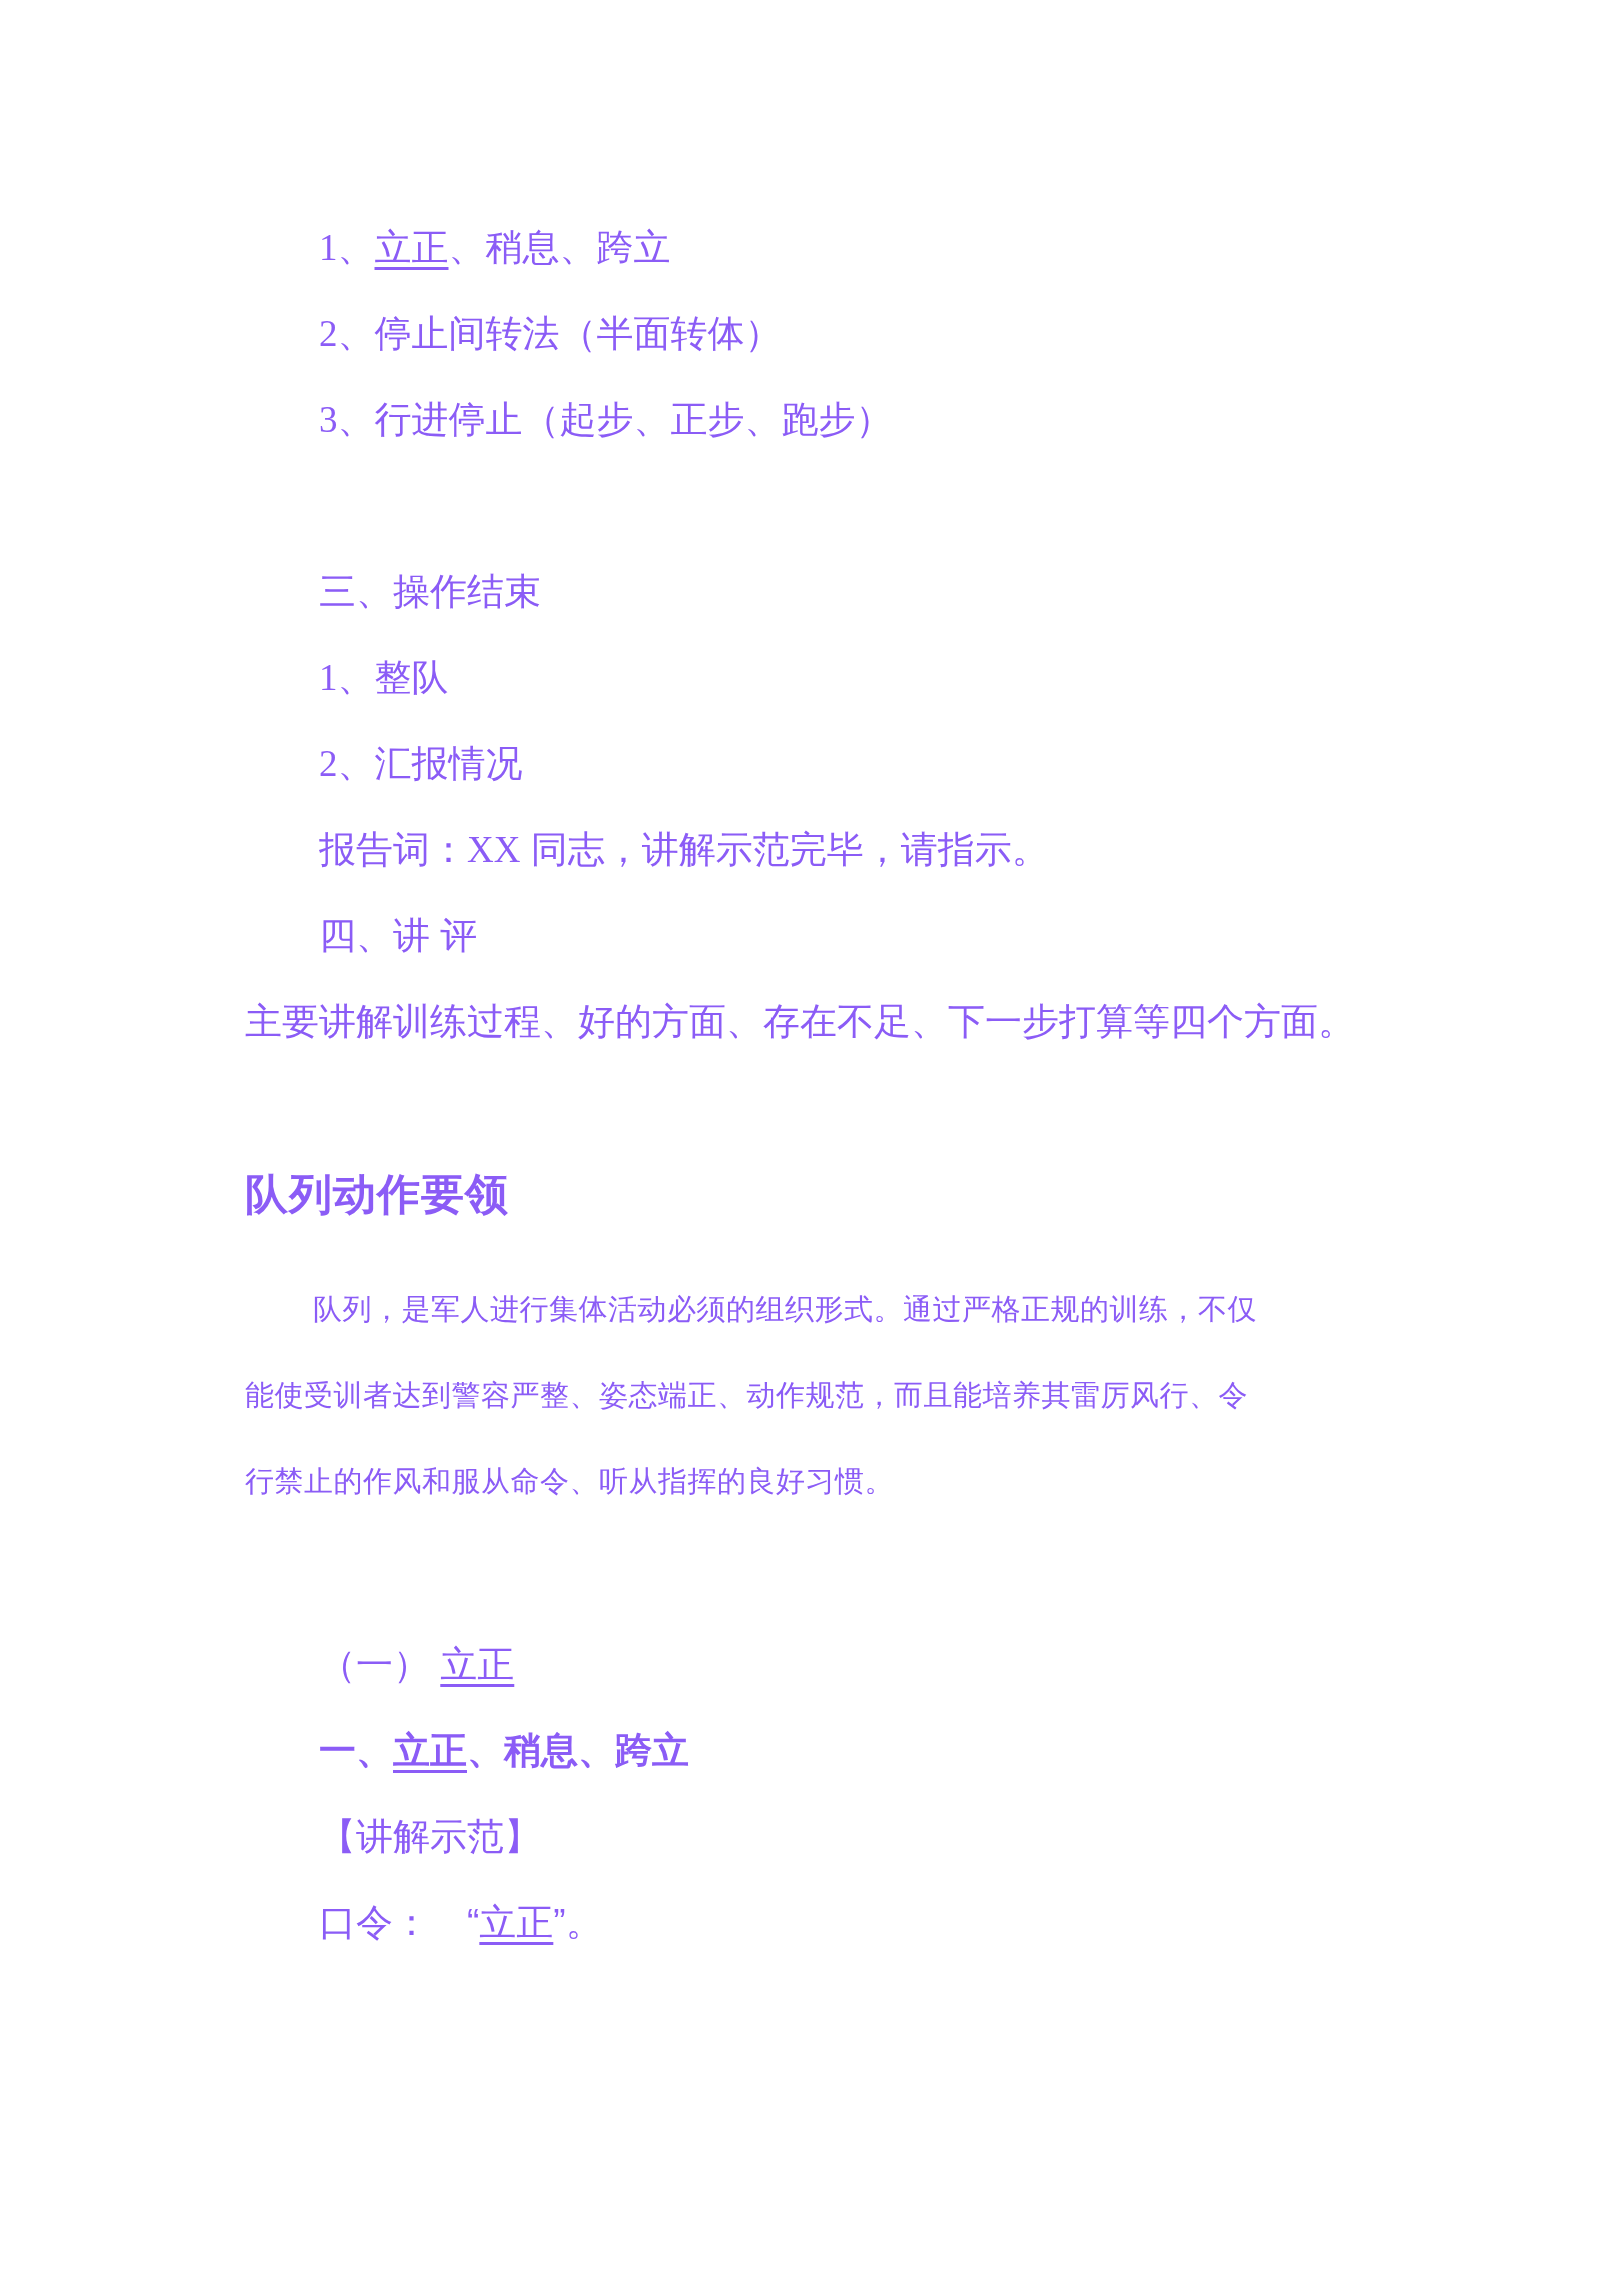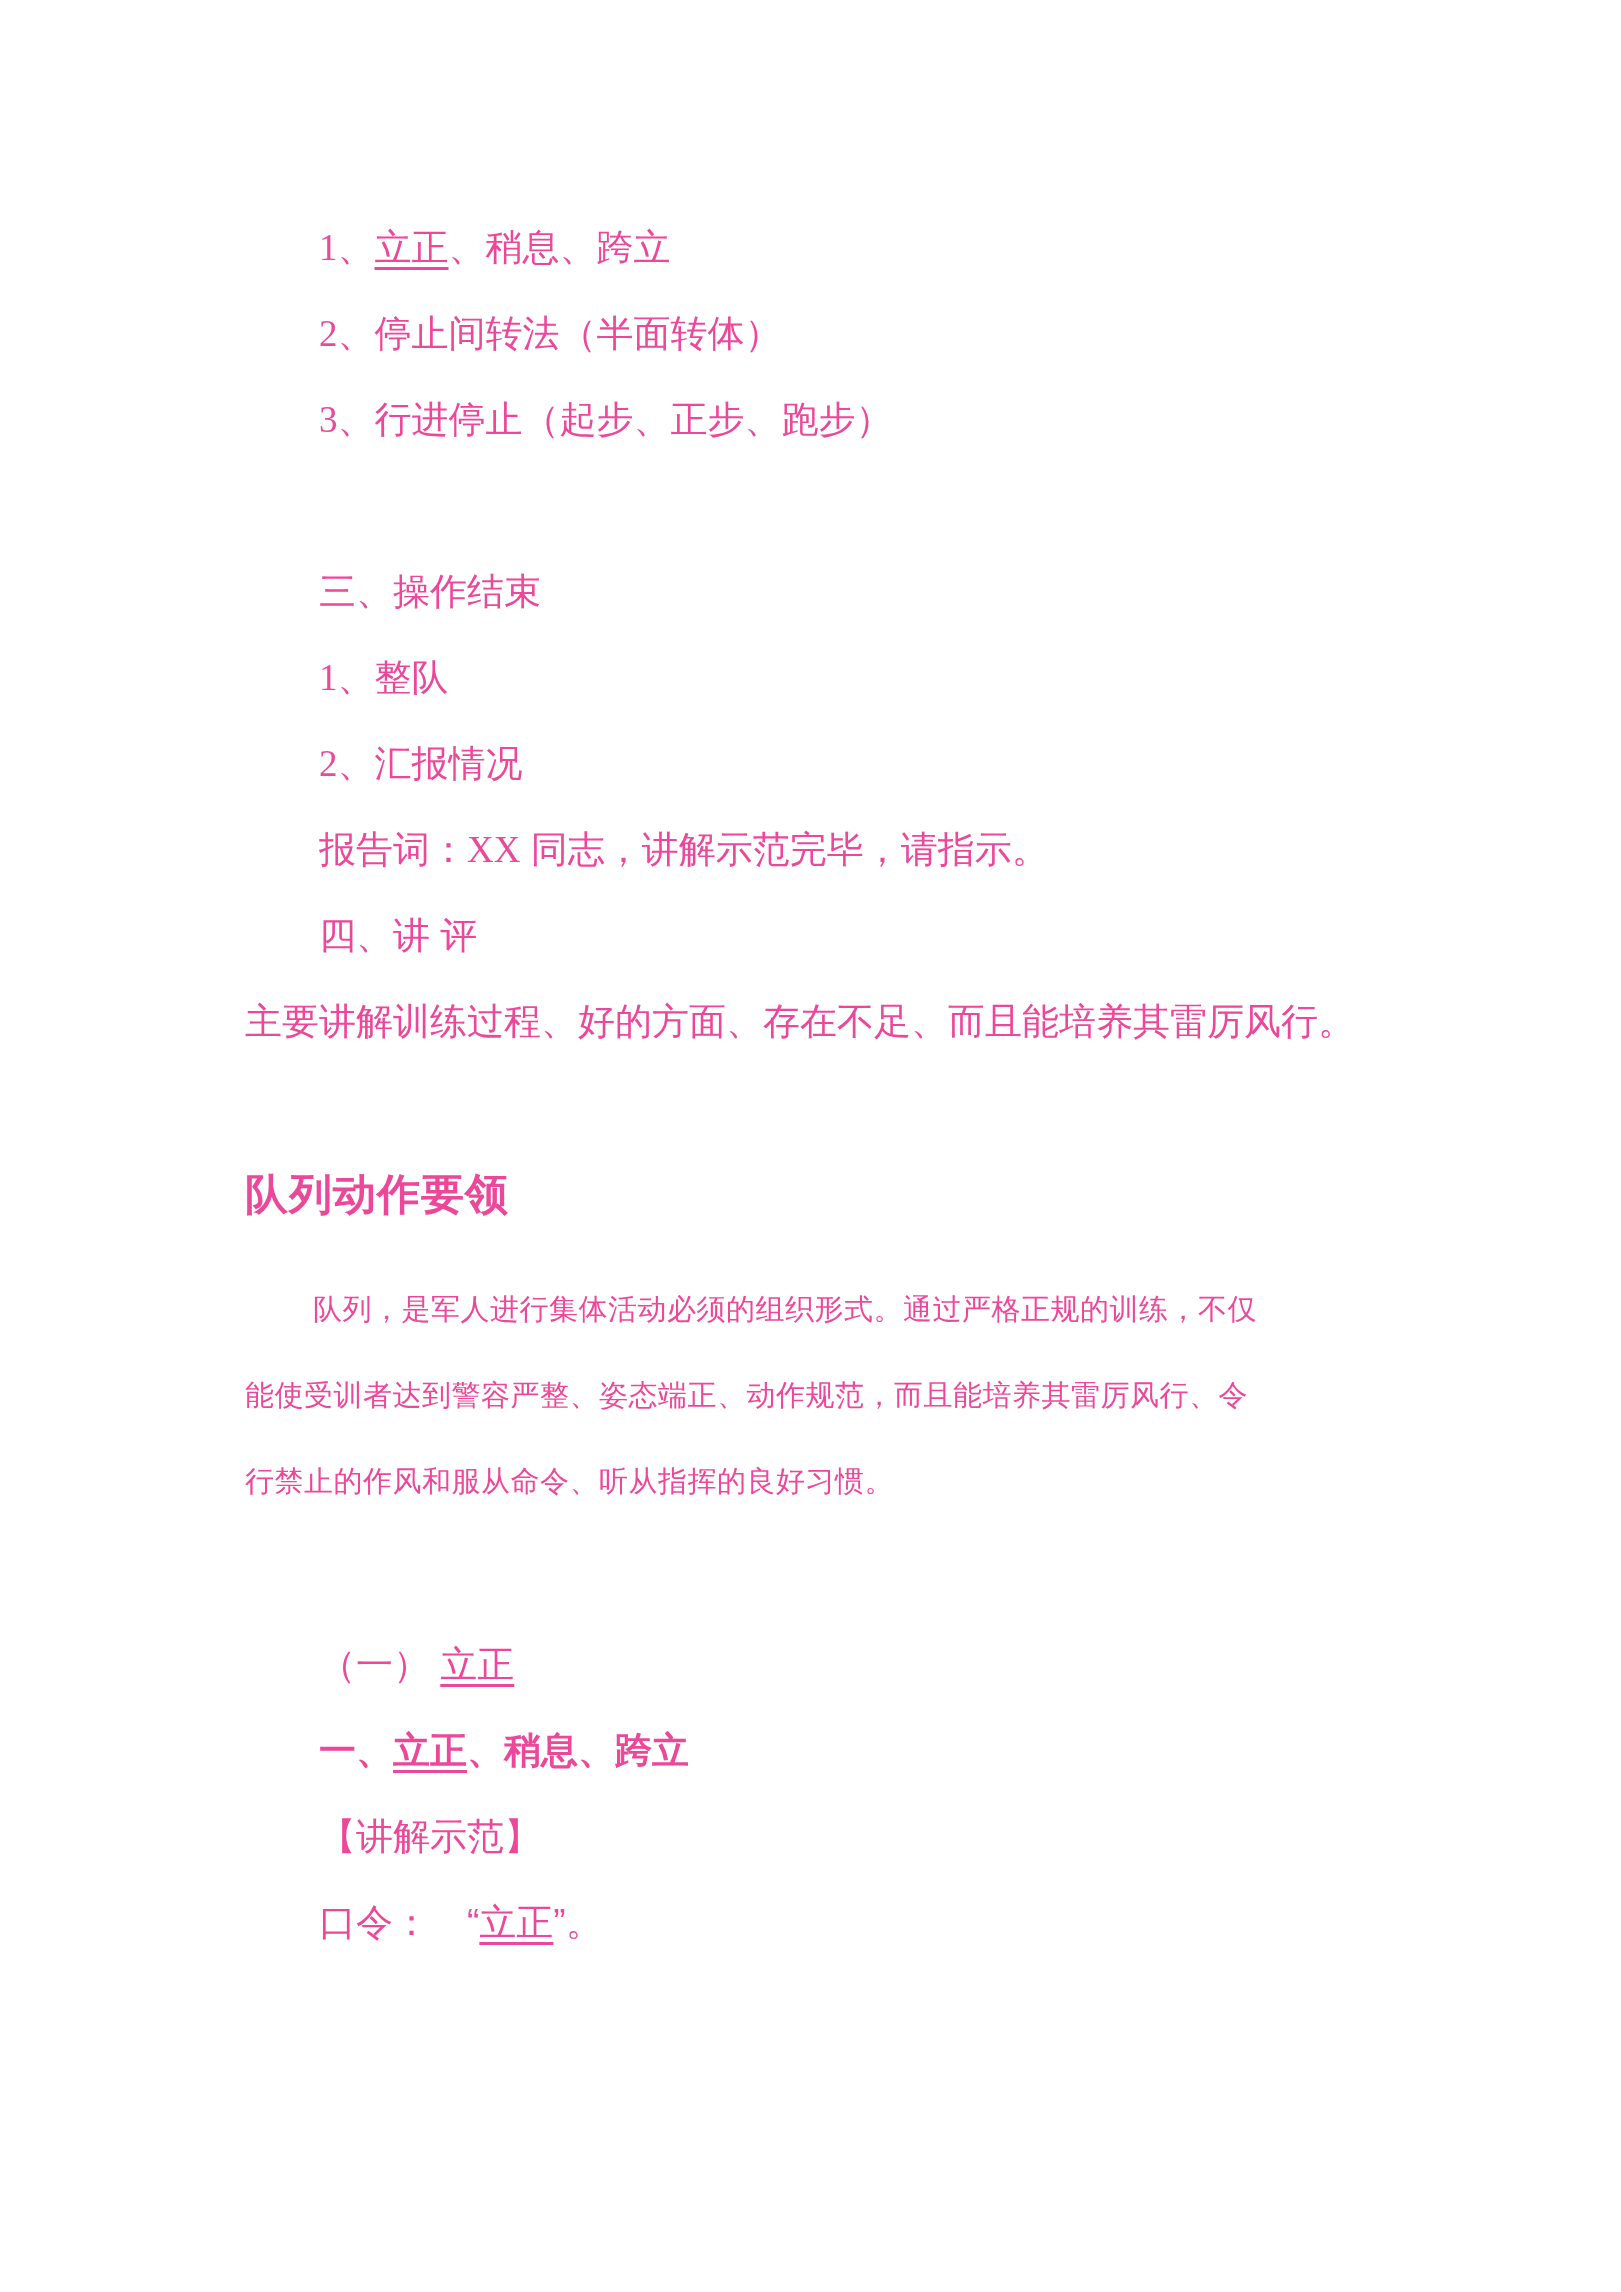--- a/index.html
+++ b/index.html
@@ -1,21 +1,21 @@
 <!DOCTYPE html>
 <html><head>
 <meta charset="utf-8">
 <style>
   html, body { margin: 0; padding: 0; background: #ffffff; }
   .page {
     position: relative;
     width: 1621px;
     height: 2293px;
     background: #ffffff;
-    color: #ec4899;
+    color: #8b5cf6;
     font-family: "Liberation Sans", "DejaVu Sans", sans-serif;
     overflow: hidden;
   }
   .content {
     padding: 205px 245px 0 245px;
   }
   .line {
     margin: 0;
     font-size: 37px;
     line-height: 86px;
@@ -62,21 +62,21 @@
     <p class="line indent"><span>三、操作结束</span></p>
 
     <p class="line indent"><span class="serif">1、</span><span>整队</span></p>
 
     <p class="line indent"><span class="serif">2、</span><span>汇报情况</span></p>
 
     <p class="line indent"><span>报告词：</span><span class="serif">XX</span><span> 同志，讲解示范完毕，请指示。</span></p>
 
     <p class="line indent"><span>四、讲 评</span></p>
 
-    <p class="line"><span>主要讲解训练过程、好的方面、存在不足、而且能培养其雷厉风行。</span></p>
+    <p class="line"><span>主要讲解训练过程、好的方面、存在不足、下一步打算等四个方面。</span></p>
 
     <div class="sp88"></div>
 
     <p class="title-line"><span>队列动作要领</span></p>
 
     <div class="sp30"></div>
 
     <p class="line para para-indent"><span>队列，是军人进行集体活动必须的组织形式。通过严格正规的训练，不仅</span></p>
 
     <p class="line para"><span>能使受训者达到警容严整、姿态端正、动作规范，而且能培养其雷厉风行、令</span></p>

